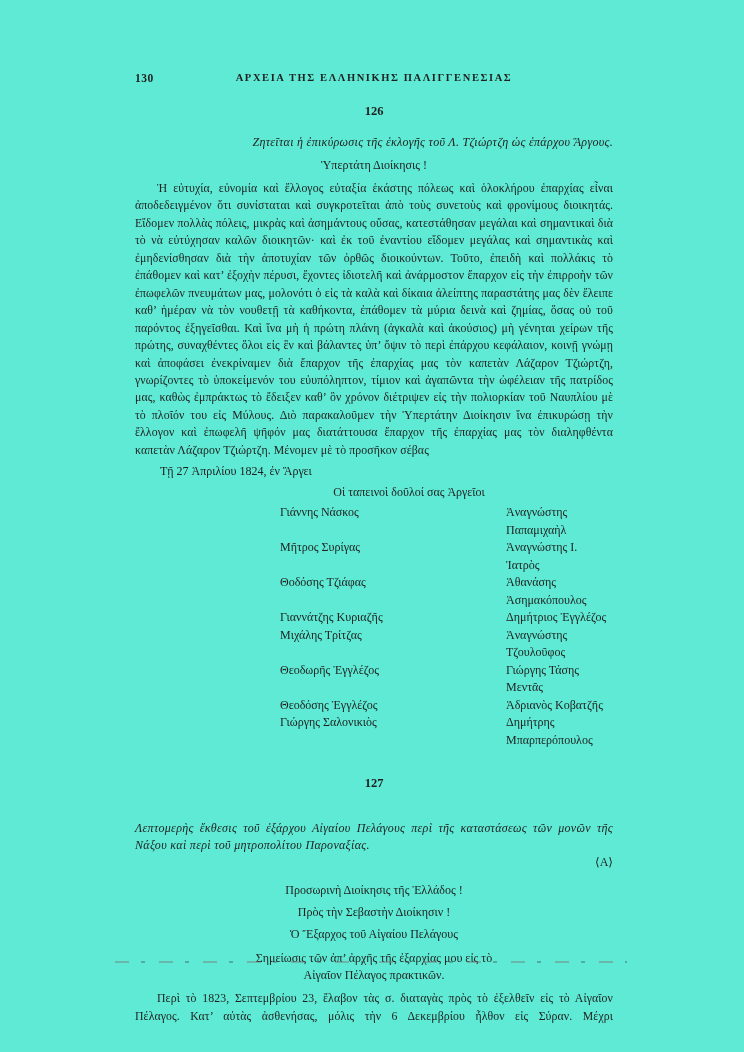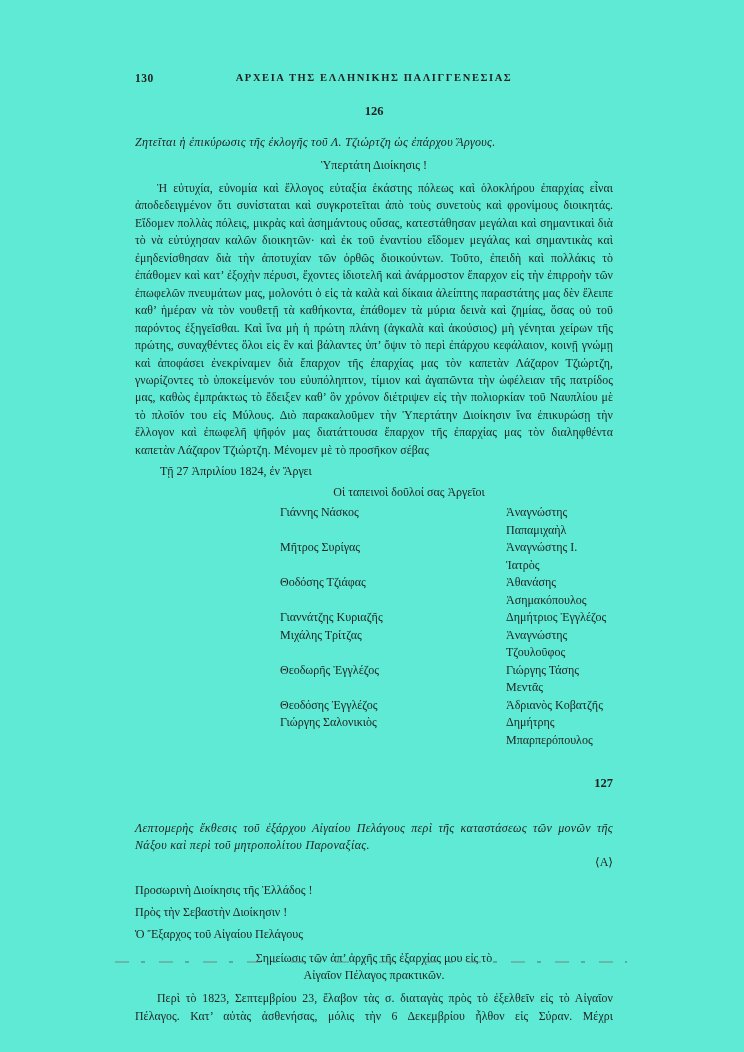--- a/index.html
+++ b/index.html
@@ -37,29 +37,29 @@
     letter-spacing: 1.6px;
     font-size: 10.5px;
     white-space: nowrap;
   }
   .doc-number {
     text-align: center;
     font-weight: bold;
     font-size: 12.5px;
   }
   .doc-number.n126 { margin-top: 17px; }
-  .doc-number.n127 { margin-top: 27px; text-align: right; }
+  .doc-number.n127 { margin-top: 27px; }
   .doc-summary {
     font-style: italic;
     font-size: 12px;
     line-height: 17px;
     text-align: justify;
     letter-spacing: 0.3px;
   }
-  .doc-summary.s126 { margin-top: 15px; text-align: left; white-space: nowrap; }
+  .doc-summary.s126 { margin-top: 15px; text-align: right; white-space: nowrap; }
   .doc-summary.s127 { margin-top: 29px; }
   .salutation {
     margin-top: 7px;
     text-align: center;
     font-size: 12px;
   }
   .body-text {
     margin-top: 7px;
     font-size: 11.8px;
     line-height: 17.45px;
@@ -87,21 +87,21 @@
     line-height: 17.5px;
   }
   .sig-left { width: 226px; margin-left: 40px; }
   .sig-right { flex: 1; }
   .marker {
     text-align: right;
     font-size: 12px;
     margin-top: 1px;
   }
   .address-line {
-    text-align: left;
+    text-align: center;
     font-size: 12px;
     line-height: 22px;
   }
   .address-block { margin-top: 9px; }
   .subject-block { margin-top: 5px; }
   .subject-line {
     text-align: center;
     font-size: 12px;
     line-height: 16.5px;
   }

